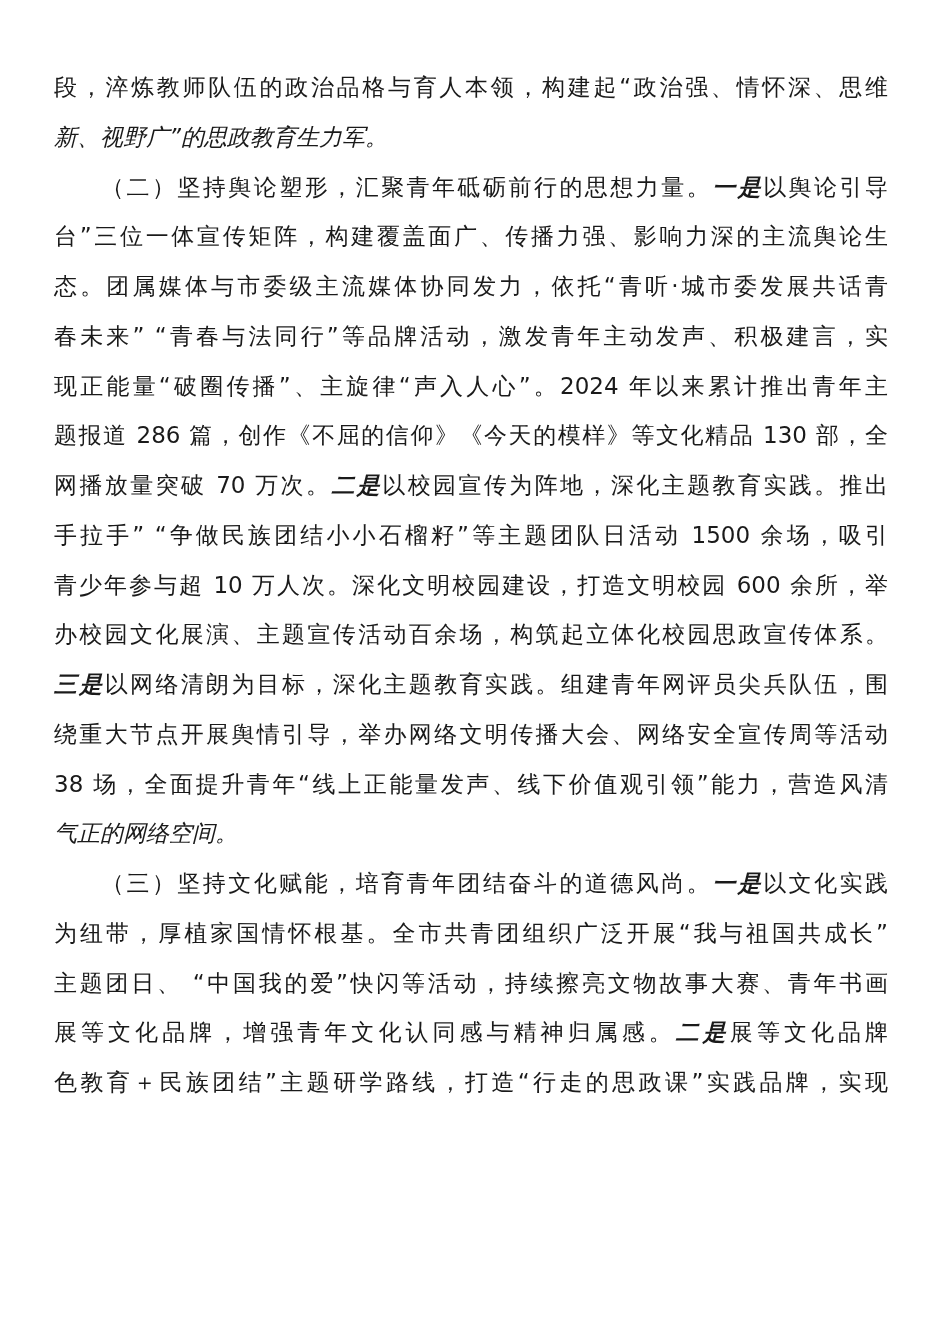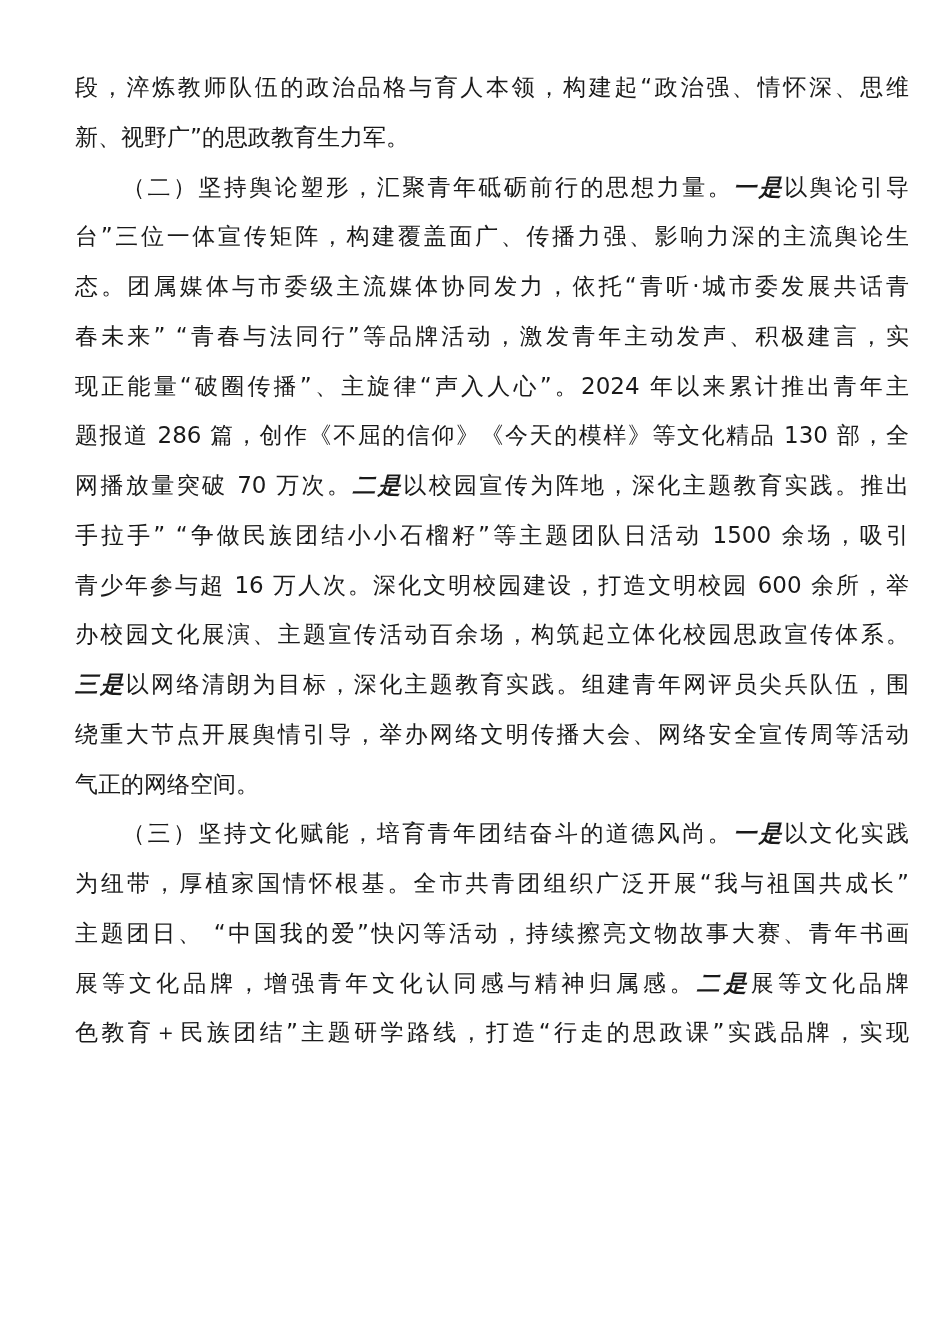--- a/index.html
+++ b/index.html
@@ -10,36 +10,37 @@
   body {
     width: 950px;
     height: 1344px;
     position: relative;
     overflow: hidden;
     font-family: "DejaVu Sans", "Liberation Sans", sans-serif;
     color: #1a1a1a;
   }
   .page {
     position: absolute;
-    left: 75px;
+    left: 54px;
     top: 63px;
     width: 834px;
   }
   .line {
     height: 49.75px;
     line-height: 49.75px;
     font-size: 23px;
     white-space: nowrap;
     text-align: justify;
     text-align-last: justify;
     letter-spacing: 0;
     overflow: visible;
   }
   .line.last {
     text-align-last: left;
+    font-style: italic;
   }
   .line.indent {
     padding-left: 47px;
   }
   b, .b {
     font-weight: bold;
     font-style: italic;
   }
   .seg { display: inline; }
 </style>
@@ -50,23 +51,24 @@
     <div class="line"><span class="seg">段，淬炼教师队伍的政治品格与育人本领，构建起“政治强、情怀深、思维</span></div>
     <div class="line last"><span class="seg">新、视野广”的思政教育生力军。</span></div>
     <div class="line indent"><span class="seg">（二）坚持舆论塑形，汇聚青年砥砺前行的思想力量。</span><span class="seg b">一是</span><span class="seg">以舆论引导</span></div>
     <div class="line"><span class="seg">台”三位一体宣传矩阵，构建覆盖面广、传播力强、影响力深的主流舆论生</span></div>
     <div class="line"><span class="seg">态。团属媒体与市委级主流媒体协同发力，依托“青听·城市委发展共话青</span></div>
     <div class="line"><span class="seg">春未来” “青春与法同行”等品牌活动，激发青年主动发声、积极建言，实</span></div>
     <div class="line"><span class="seg">现正能量“破圈传播”、主旋律“声入人心”。2024 年以来累计推出青年主</span></div>
     <div class="line"><span class="seg">题报道 286 篇，创作《不屈的信仰》《今天的模样》等文化精品 130 部，全</span></div>
     <div class="line"><span class="seg">网播放量突破 70 万次。</span><span class="seg b">二是</span><span class="seg">以校园宣传为阵地，深化主题教育实践。推出</span></div>
     <div class="line"><span class="seg">手拉手” “争做民族团结小小石榴籽”等主题团队日活动 1500 余场，吸引</span></div>
-    <div class="line"><span class="seg">青少年参与超 16 万人次。深化文明校园建设，打造文明校园 600 余所，举</span></div>
+    <div class="line"><span class="seg">青少年参与超 10 万人次。深化文明校园建设，打造文明校园 600 余所，举</span></div>
     <div class="line"><span class="seg">办校园文化展演、主题宣传活动百余场，构筑起立体化校园思政宣传体系。</span></div>
     <div class="line"><span class="seg b">三是</span><span class="seg">以网络清朗为目标，深化主题教育实践。组建青年网评员尖兵队伍，围</span></div>
     <div class="line"><span class="seg">绕重大节点开展舆情引导，举办网络文明传播大会、网络安全宣传周等活动</span></div>
+    <div class="line"><span class="seg">38 场，全面提升青年“线上正能量发声、线下价值观引领”能力，营造风清</span></div>
     <div class="line last"><span class="seg">气正的网络空间。</span></div>
     <div class="line indent"><span class="seg">（三）坚持文化赋能，培育青年团结奋斗的道德风尚。</span><span class="seg b">一是</span><span class="seg">以文化实践</span></div>
     <div class="line"><span class="seg">为纽带，厚植家国情怀根基。全市共青团组织广泛开展“我与祖国共成长”</span></div>
     <div class="line"><span class="seg">主题团日、 “中国我的爱”快闪等活动，持续擦亮文物故事大赛、青年书画</span></div>
     <div class="line"><span class="seg">展等文化品牌，增强青年文化认同感与精神归属感。</span><span class="seg b">二是</span><span class="seg">展等文化品牌</span></div>
     <div class="line"><span class="seg">色教育＋民族团结”主题研学路线，打造“行走的思政课”实践品牌，实现</span></div>
   </div>
 
 </body></html>

